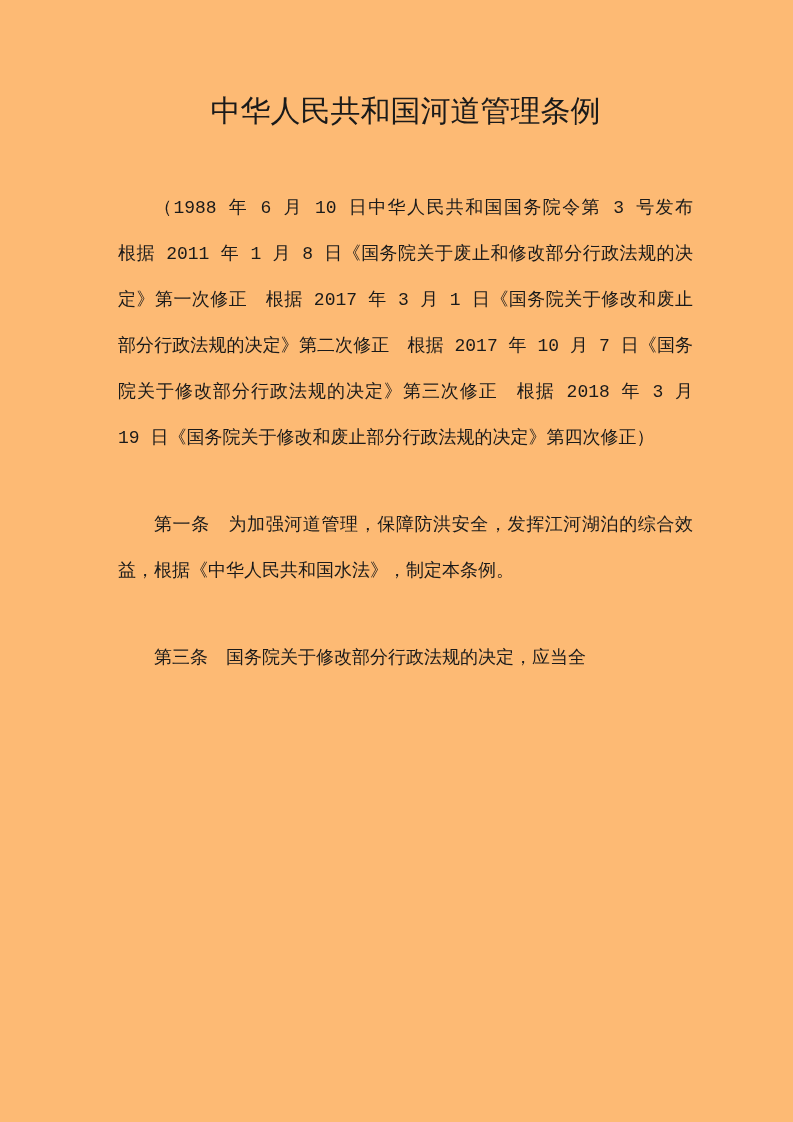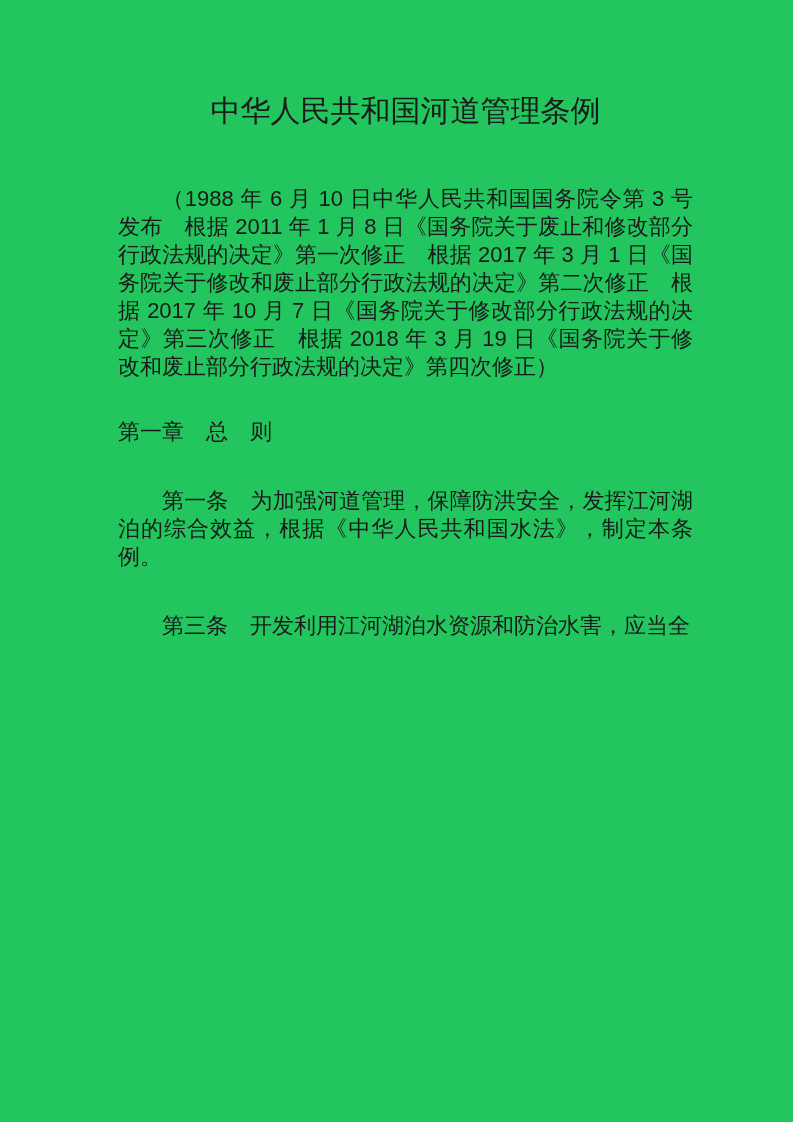--- a/index.html
+++ b/index.html
@@ -5,40 +5,40 @@
   html, body {
     margin: 0;
     padding: 0;
     background: #ffffff;
   }
   .page {
     position: relative;
     width: 793px;
     height: 1122px;
     margin: 0 auto;
-    background: #22c55e;
+    background: #fdba74;
     box-sizing: border-box;
     padding: 0 100px 0 118px;
     overflow: hidden;
     color: #1a1a1a;
   }
   .doc-title {
     margin: 92px 0 0 0;
     font-family: "DejaVu Sans", "Liberation Sans", sans-serif;
     font-weight: 500;
     font-size: 30px;
     line-height: 38px;
     text-align: center;
     letter-spacing: 0px;
     color: #1a1a1a;
   }
   .body-text {
-    font-family: Liberation Sans, sans-serif;
-    font-size: 22px;
-    line-height: 28px;
+    font-family: Liberation Mono, monospace;
+    font-size: 18px;
+    line-height: 46px;
     color: #1a1a1a;
   }
   .para {
     margin: 41px 0 0 0;
     text-align: justify;
     text-indent: 2em;
   }
   .intro-para {
     margin-top: 55px;
   }
@@ -52,20 +52,19 @@
   }
 </style>
 </head>
 <body>
 
 <div class="page">
   <h1 class="doc-title">中华人民共和国河道管理条例</h1>
 
   <p class="body-text para intro-para">（1988 年 6 月 10 日中华人民共和国国务院令第 3 号发布　根据 2011 年 1 月 8 日《国务院关于废止和修改部分行政法规的决定》第一次修正　根据 2017 年 3 月 1 日《国务院关于修改和废止部分行政法规的决定》第二次修正　根据 2017 年 10 月 7 日《国务院关于修改部分行政法规的决定》第三次修正　根据 2018 年 3 月 19 日《国务院关于修改和废止部分行政法规的决定》第四次修正）</p>
 
-  <h2 class="body-text chapter-heading">第一章　总　则</h2>
 
   <p class="body-text para first-article">第一条　为加强河道管理，保障防洪安全，发挥江河湖泊的综合效益，根据《中华人民共和国水法》，制定本条例。</p>
 
 
 
-  <p class="body-text para">第三条　开发利用江河湖泊水资源和防治水害，应当全</p>
+  <p class="body-text para">第三条　国务院关于修改部分行政法规的决定，应当全</p>
 </div>
 
 </body></html>

